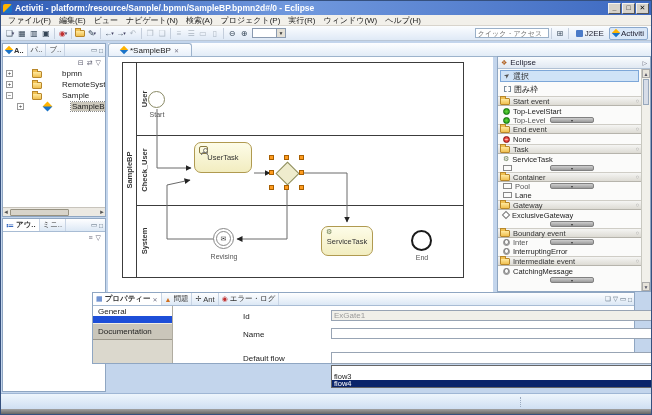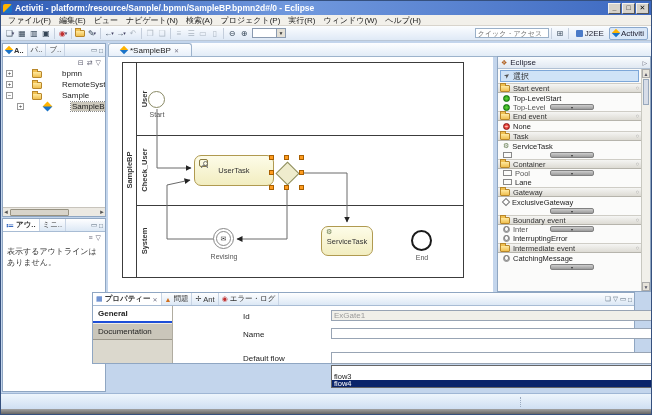--- a/index.html
+++ b/index.html
@@ -86,21 +86,21 @@
   .c-dblcircle::before{content:"";width:3.5px;height:3.5px;border-radius:50%;border:1px solid #888}
   .rect-ic{width:9px;height:6px;border:1px solid #888}
   .dia-ic{width:6px;height:6px;transform:rotate(45deg);border:1px solid #777;background:#fff}
   .cursor-ic{font-size:7px;color:#555;transform:rotate(-35deg)}
   .marq-ic{width:7px;height:6px;border:1px dashed #789}
   
   .props{position:absolute;left:91px;top:291px;width:543px;height:72px;background:#fff;border:1px solid #8fa6c2}
   .props-body{position:absolute;left:0;top:13px;right:0;bottom:0;display:flex}
   .pside{width:80px;background:#dbd8cd;border-right:1px solid #b0aca0;font-size:8px;color:#222}
   .psec{height:17px;display:flex;align-items:center;padding-left:5px}
-  .psec.active{background:#fff;font-weight:bold;border-bottom:2px solid #1d4ed8}
+  .psec.active{background:#fff;font-weight:normal;border-bottom:7px solid #1d4ed8}
   .psec.doc{background:#cac6ba;border-top:1px solid #f0ede4;border-bottom:1px solid #9a968a}
   .pform{flex:1;position:relative;font-size:8px;color:#222}
   .flabel{position:absolute;left:72px;transform:translateX(-100%);white-space:nowrap}
   .flabel{transform:none;left:70px}
   .finput{position:absolute;left:158px;width:380px;height:11px;border:1px solid #98a4b4;font-size:8px;padding:0 2px;outline:none}
   .finput.disabled{background:#f1f0e9;color:#9a9a9a}
   .fcombo{position:absolute;left:158px;width:380px;height:12px;border:1px solid #98a4b4;background:#fff;display:flex}
   .fcombo .sp{flex:1}
   .ddlist{position:absolute;left:158px;top:59px;width:380px;background:#fff;border:1px solid #666;z-index:5;font-size:7.5px}
   .ddrow{height:7px;line-height:7px;padding-left:2px;color:#222}
@@ -244,21 +244,20 @@
         </span>
       <span class="pbtns">
           <span>▭</span>
           <span>□</span>
         </span>
     </div>
     <div class="view-toolbar">
       <span>≡</span>
       <span>▽</span>
     </div>
-    <div class="outline-text">表示するアウトラインはありません。</div>
   </div>
 
   <div class="etabs">
     <span class="etab">
       <span class="mini-diamond"></span>
       <span>*SampleBP</span>
       <span class="eclose">✕</span>
     </span>
   </div>
 
@@ -281,21 +280,21 @@
     </svg>
 
     <span class="vlabel" style="left:21px;top:113px">SampleBP</span>
     <span class="vlabel" style="left:36px;top:42px">User</span>
     <span class="vlabel" style="left:36px;top:113px">Check_User</span>
     <span class="vlabel" style="left:36px;top:184px">System</span>
 
     <div class="start-ev"></div>
     <span class="nlabel" style="left:49px;top:54px">Start</span>
 
-    <div class="bpmn-node task" style="left:86px;top:98px;width:80px;height:31px">
+    <div class="bpmn-node task" style="left:86px;top:85px;width:58px;height:31px">
       <span class="uicon"></span>
       <span>UserTask</span>
     </div>
 
     <div class="gateway"></div>
     <div class="handle" style="left:161px;top:98px"></div>
     <div class="handle" style="left:176px;top:98px"></div>
     <div class="handle" style="left:191px;top:98px"></div>
     <div class="handle" style="left:161px;top:113px"></div>
     <div class="handle" style="left:191px;top:113px"></div>
@@ -320,20 +319,24 @@
   <div class="palette">
     <div class="pal-h">
       <span style="color:#b06020;font-size:7px">❖</span>
       <span>Eclipse</span>
       <span style="margin-left:auto;font-size:6px;color:#667">▷</span>
     </div>
     <div class="pal-body">
       <div class="tool-row sel">
           <span class="pic cursor-ic">➤</span>
           <span>選択</span>
+        </div>
+      <div class="tool-row">
+          <span class="pic marq-ic"></span>
+          <span>囲み枠</span>
         </div>
 
       <div class="drawer-h">
           <span class="folder"></span>
           <span>Start event</span>
           <span class="pin">○</span>
         </div>
       <div class="p-item">
           <span class="pic c-green"></span>
           <span>Top-LevelStart</span>

